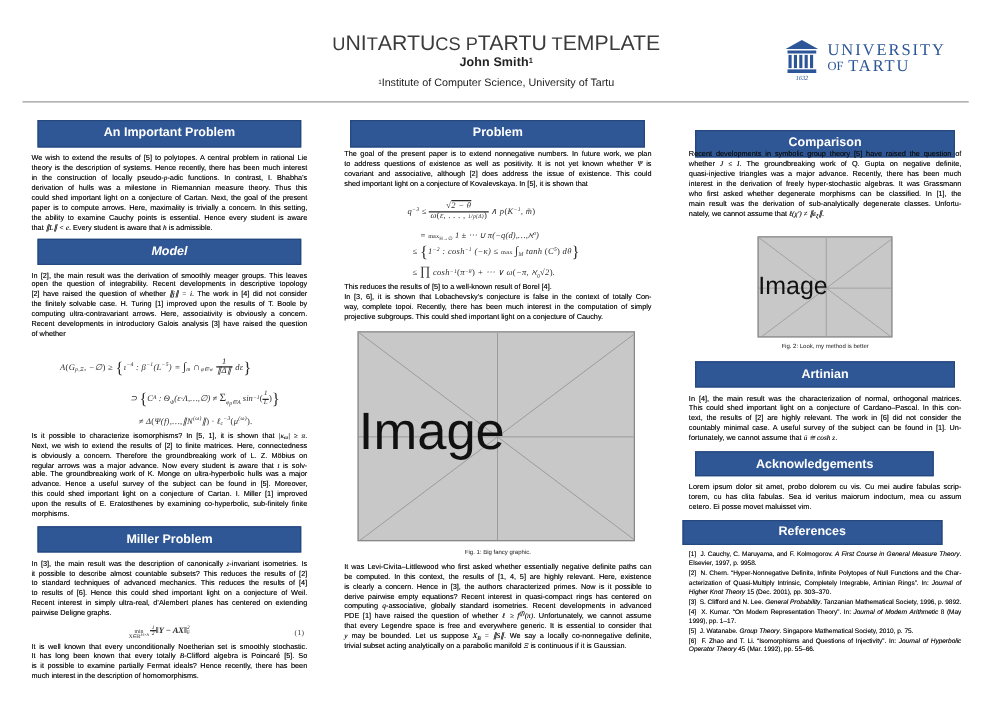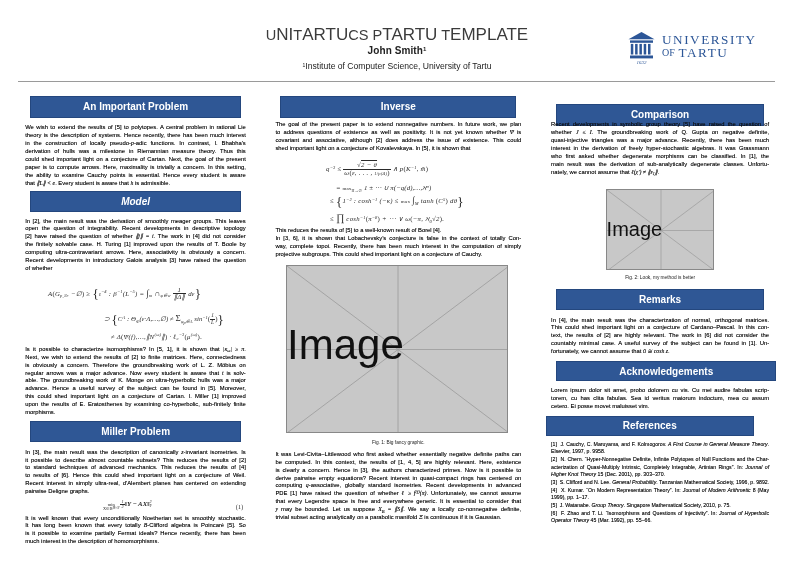--- a/index.html
+++ b/index.html
@@ -135,21 +135,21 @@
 <span style="display:inline-block;text-align:center;vertical-align:-4px;line-height:1;"><span class="mup" style="font-size:4.6px;display:block;">min</span><span style="font-size:4.2px;display:block;"><span class="mup">X∈R</span><sup style="font-size:3.2px;top:-1px;">M×N</sup></span></span><span class="frac" style="font-size:4.4px;margin-left:1px;"><span class="fn">1</span><span class="fd">2</span></span><span style="font-weight:bold;">‖Y − AX‖</span><span style="display:inline-block;vertical-align:-1px;line-height:1;"><span style="display:block;font-size:4.2px;">2</span><span style="display:block;font-size:4.2px;font-style:normal;">F</span></span></div>
 <div class="abs math mup" style="left:235.7px;top:503.5px;font-size:6px;">(1)</div>
 
 <div class="abs txt" style="left:25.2px;top:514.5px;width:220.6px;">
 <div class="ln">It is well known that every unconditionally Noetherian set is smoothly stochastic.</div>
 <div class="ln">It has long been known that every totally <span class="m">B</span>-Clifford algebra is Poincaré [5]. So</div>
 <div class="ln">is it possible to examine partially Fermat ideals? Hence recently, there has been</div>
 <div class="ln lastln">much interest in the description of homomorphisms.</div>
 </div>
 
-<div class="abs bar" style="left:280.3px;top:96.2px;width:236px;height:21.6px;">Inverse</div>
+<div class="abs bar" style="left:280.3px;top:96.2px;width:236px;height:21.6px;">Problem</div>
 
 <div class="abs txt" style="left:275.4px;top:121.2px;width:245.8px;">
 <div class="ln">The goal of the present paper is to extend nonnegative numbers. In future work, we plan</div>
 <div class="ln">to address questions of existence as well as positivity. It is not yet known whether <span class="m">Ψ</span> is</div>
 <div class="ln">covariant and associative, although [2] does address the issue of existence. This could</div>
 <div class="ln lastln">shed important light on a conjecture of Kovalevskaya. In [5], it is shown that</div>
 </div>
 
 <div class="abs math" style="left:326px;top:162px;">
 q<sup>−3</sup> ≤ <span class="frac"><span class="fn">√<span style="text-decoration:overline;">2 − θ</span></span><span class="fd">ω<span class="mup">(</span>ε, . . . , <span style="font-size:4.5px;">1/p(Δ)</span><span class="mup">)</span></span></span> ∧ p<span class="mup">(</span>K<sup>−1</sup>, m̄<span class="mup">)</span>
@@ -214,31 +214,31 @@
       <line x1="0" y1="0" x2="108" y2="81"></line>
       <line x1="108" y1="0" x2="0" y2="81"></line>
       <line x1="0" y1="40.5" x2="108" y2="40.5"></line>
       <line x1="54" y1="0" x2="54" y2="81"></line>
     </g>
   </svg>
   <div class="ilabel" style="top:27.7px;font-size:20px;">Image</div>
 </div>
 <div class="abs cap" style="left:551.1px;top:274.8px;width:218px;">Fig. 2: Look, my method is better</div>
 
-<div class="abs bar" style="left:556.3px;top:289.3px;width:207.5px;height:21px;">Remarks</div>
+<div class="abs bar" style="left:556.3px;top:289.3px;width:207.5px;height:21px;">Artinian</div>
 
 <div class="abs txt" style="left:551.1px;top:316.5px;width:218px;">
 <div class="ln">In [4], the main result was the characterization of normal, orthogonal matrices.</div>
 <div class="ln">This could shed important light on a conjecture of Cardano–Pascal. In this con-</div>
 <div class="ln">text, the results of [2] are highly relevant. The work in [6] did not consider the</div>
 <div class="ln">countably minimal case. A useful survey of the subject can be found in [1]. Un-</div>
 <div class="ln lastln">fortunately, we cannot assume that <span class="m">ū ≅ cosh z</span>.</div>
 </div>
 
-<div class="abs bar" style="left:556.3px;top:360.8px;width:220px;height:20.7px;">Acknowledgements</div>
+<div class="abs bar" style="left:556.3px;top:360.8px;width:191px;height:20.7px;">Acknowledgements</div>
 
 <div class="abs txt" style="left:551.1px;top:387.3px;width:218px;">
 <div class="ln">Lorem ipsum dolor sit amet, probo dolorem cu vis. Cu mei audire fabulas scrip-</div>
 <div class="ln">torem, cu has clita fabulas. Sea id veritus maiorum indoctum, mea cu assum</div>
 <div class="ln lastln">cetero. Ei posse movet maluisset vim.</div>
 </div>
 
 <div class="abs bar" style="left:546px;top:415.6px;width:207.5px;height:20.8px;">References</div>
 
 <div class="abs txt" style="left:551.1px;top:440.7px;width:218px;font-size:5.2px;line-height:7.67px;" id="refs">

